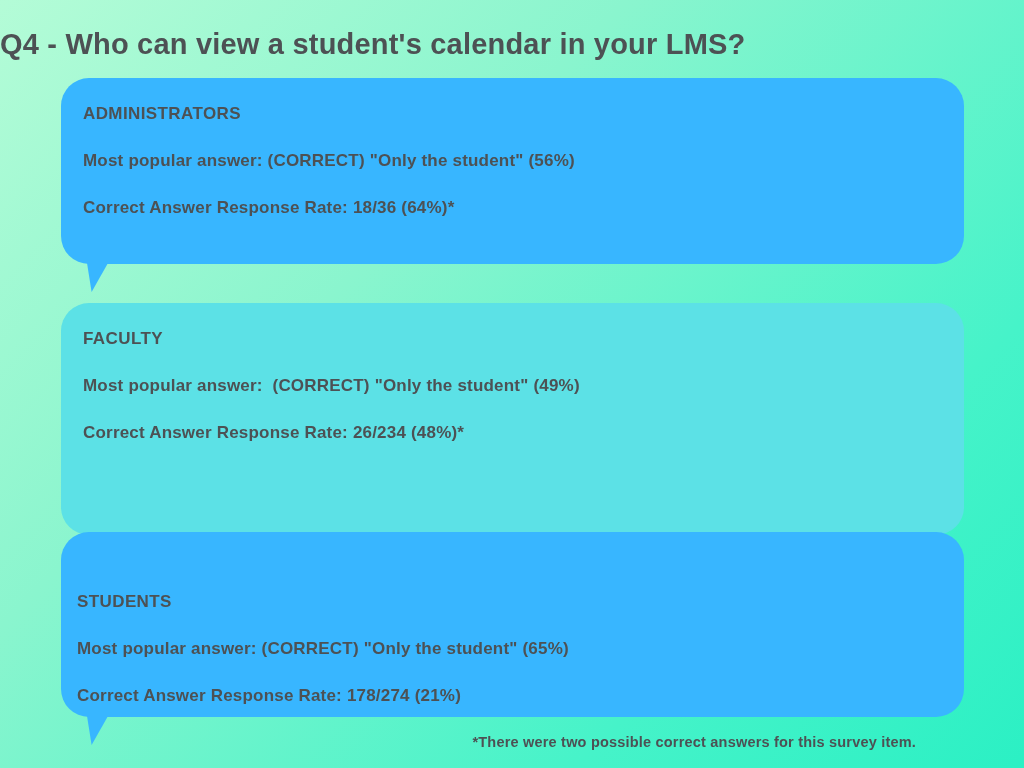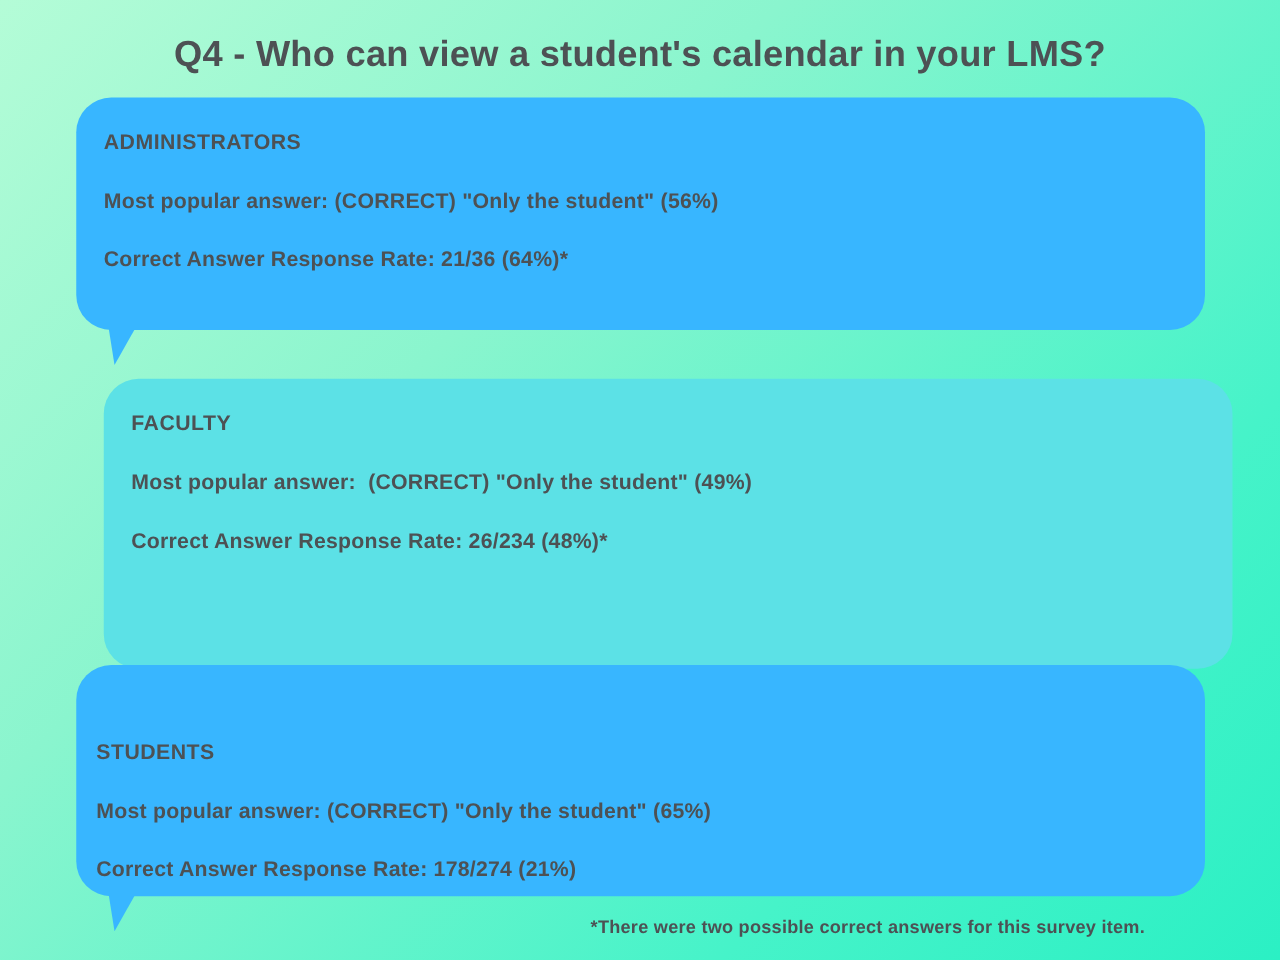--- a/index.html
+++ b/index.html
@@ -11,21 +11,21 @@
     width: 1024px;
     height: 768px;
     background: linear-gradient(135deg, #b4fcd7 0%, #8af5ce 35%, #46f3c9 75%, #2bf0c4 100%);
   }
 
   .slide-title {
     position: absolute;
     top: 28px;
     left: 0;
     width: 1024px;
-    text-align: center;
+    text-align: left;
     font-size: 29px;
     font-weight: bold;
     color: #4d5154;
     letter-spacing: 0.2px;
   }
 
   .bubble {
     position: absolute;
     left: 61px;
     width: 903px;
@@ -54,21 +54,21 @@
     left: 26px;
     bottom: -28px;
     width: 21px;
     height: 29px;
     clip-path: polygon(0 0, 100% 0, 22% 100%);
   }
   .tail-blue { background: #38b6ff; }
   .tail-cyan { background: #5ce1e6; }
 
   #bubble-administrators { top: 78px;  height: 186px; }
-  #bubble-faculty        { top: 303px; height: 232px; margin-left: 22px; }
+  #bubble-faculty        { top: 303px; height: 232px; }
   #bubble-students       { top: 532px; height: 185px; }
 
   .footnote {
     position: absolute;
     top: 734px;
     left: 0;
     width: 916px;
     text-align: right;
     font-size: 14.5px;
     font-weight: bold;
@@ -80,21 +80,21 @@
 <body>
 
 <div class="slide">
 
   <h1 class="slide-title">Q4 - Who can view a student's calendar in your LMS?</h1>
 
   <div class="bubble bubble-blue" id="bubble-administrators">
     <div class="bubble-inner">
       <div class="bubble-heading">ADMINISTRATORS</div>
       <div class="bubble-line">Most popular answer: (CORRECT) "Only the student" (56%)</div>
-      <div class="bubble-line">Correct Answer Response Rate: 21/36 (64%)*</div>
+      <div class="bubble-line">Correct Answer Response Rate: 18/36 (64%)*</div>
     </div>
     <div class="tail tail-blue"></div>
   </div>
 
   <div class="bubble bubble-cyan" id="bubble-faculty">
     <div class="bubble-inner">
       <div class="bubble-heading">FACULTY</div>
       <div class="bubble-line">Most popular answer: &nbsp;(CORRECT) "Only the student" (49%)</div>
       <div class="bubble-line">Correct Answer Response Rate: 26/234 (48%)*</div>
     </div>

